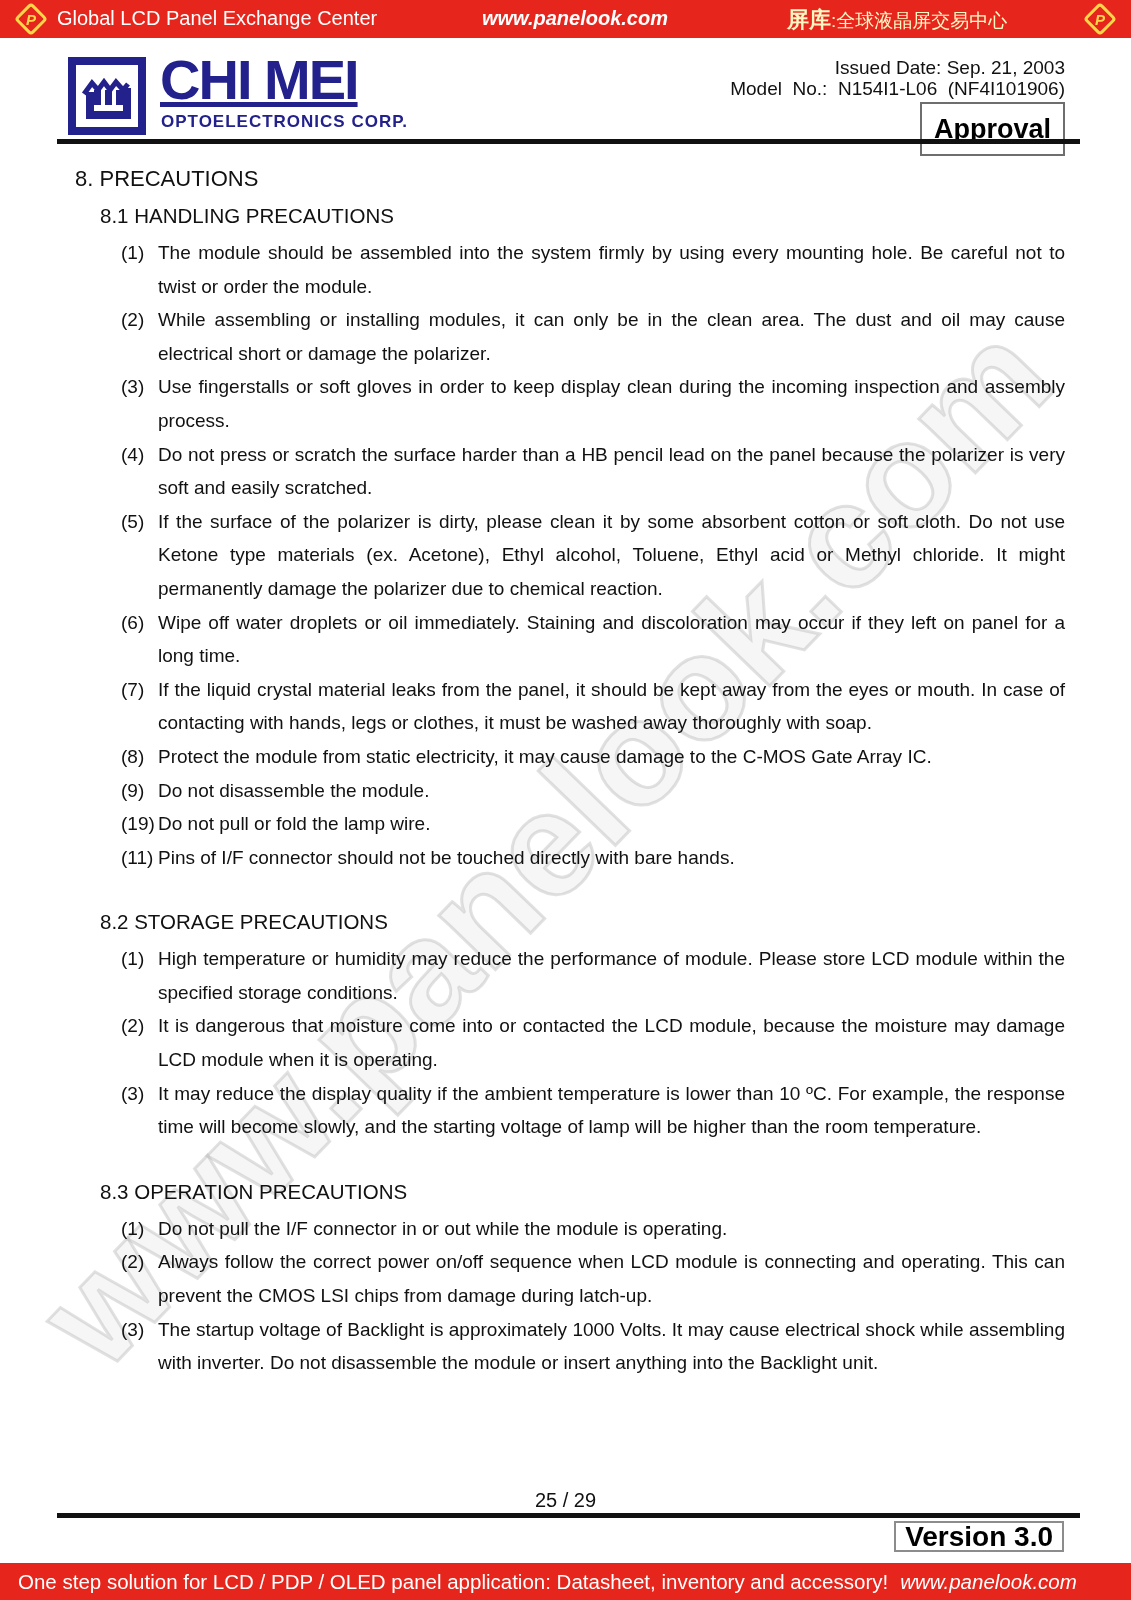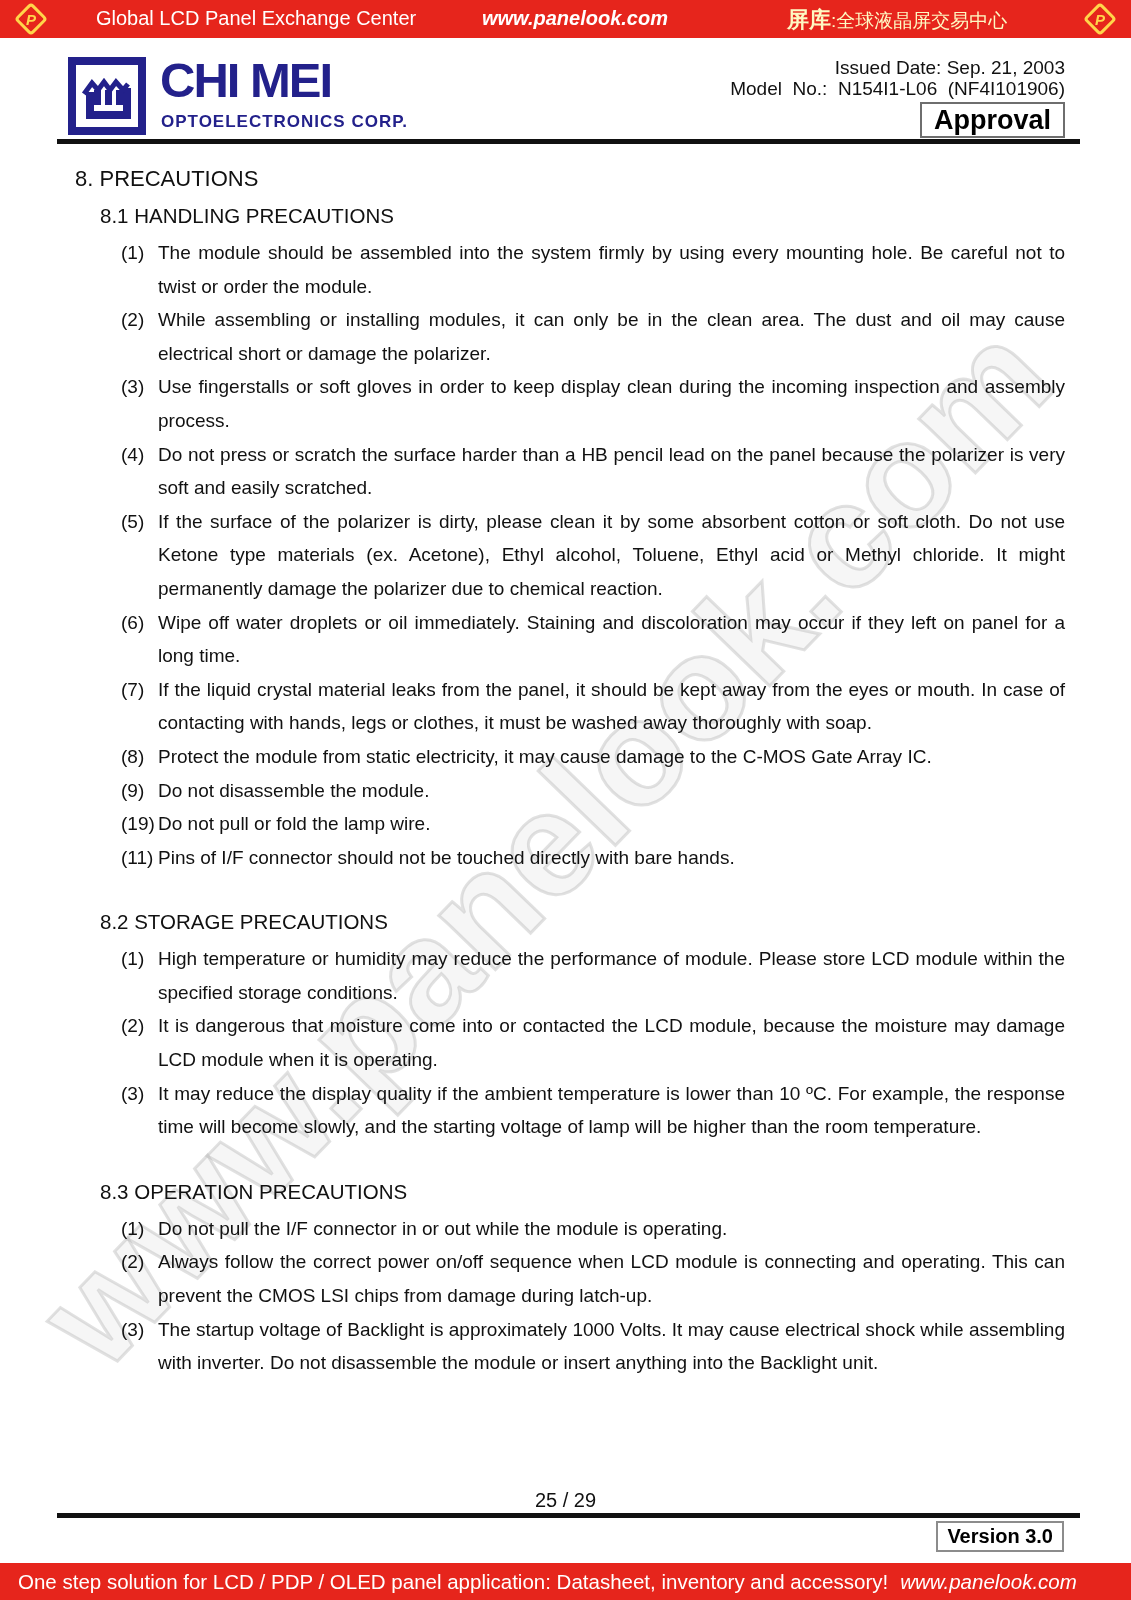--- a/index.html
+++ b/index.html
@@ -6,53 +6,53 @@
   .page{position:relative;width:1131px;height:1600px;background:#fff;overflow:hidden;
         font-family:"Liberation Sans",sans-serif;color:#111;}
   
   .top-banner{position:absolute;left:0;top:0;width:100%;height:38px;background:#E6251C;z-index:3;}
   .diamond{position:absolute;top:4px;width:30px;height:30px;}
   .diamond .dsq{position:absolute;left:3px;top:3px;right:3px;bottom:3px;transform:rotate(45deg);
                 border:3px solid #FFD54A;border-radius:4px;display:block;}
   .diamond .dp{position:absolute;left:0;top:0;width:100%;height:100%;display:flex;align-items:center;
                justify-content:center;color:#FFD54A;font-style:italic;font-weight:bold;font-size:15px;}
   .d-left{left:16px;}  .d-right{right:16px;}
-  .b-left{position:absolute;left:57px;top:7px;color:#fff;font-size:20px;margin-left:39px;}
+  .b-left{position:absolute;left:57px;top:7px;color:#fff;font-size:20px;}
   .b-center{position:absolute;left:482px;top:7px;color:#fff;font-size:20px;font-style:italic;font-weight:600;}
   .b-cn{position:absolute;left:787px;top:5px;color:#fef9c3;font-size:19px;}
   .b-cn b{font-size:22px;font-weight:bold;}
   
   .logo-mark{position:absolute;left:68px;top:57px;width:78px;height:78px;}
-  .brand{position:absolute;left:160px;top:50px;color:#23218B;font-weight:bold;font-size:49px;
-         letter-spacing:-2px;line-height:60px;}
+  .brand{position:absolute;left:160px;top:50px;color:#23218B;font-weight:bold;font-size:56px;
+         letter-spacing:-2px;line-height:60px;text-decoration:underline;}
   .brand-sub{position:absolute;left:161px;top:112px;color:#23218B;font-weight:bold;font-size:17px;
              letter-spacing:1px;}
   .hdr-right{position:absolute;right:66px;top:57px;text-align:right;font-size:19px;line-height:21px;}
   .pre{white-space:pre;}
-  .approval-box{display:inline-block;margin-top:3px;border:2px solid #6e6e6e;padding:0 12px;
+  .approval-box{display:inline-block;margin-top:3px;border:2px solid #6e6e6e;padding:9px 12px;
                 font-size:27px;font-weight:bold;line-height:32px;color:#000;background:#fff;}
   .hdr-rule{position:absolute;left:57px;top:139px;width:1023px;height:5px;background:#111;}
   
   .watermark{position:absolute;left:545px;top:845px;transform:translate(-50%,-50%) rotate(-46deg);
              font-size:148px;font-weight:bold;white-space:nowrap;z-index:0;
              color:rgba(190,190,190,0.14);-webkit-text-stroke:3px rgba(175,175,175,0.38);}
   
   .body{position:absolute;left:8px;top:160px;right:0;padding:0 66px 0 67px;z-index:1;}
   .doc-title{font-size:22px;line-height:26px;margin:6px 0 0 0;font-weight:normal;}
   .sec-h{font-size:20.5px;line-height:24px;margin:12px 0 0 25px;font-weight:normal;}
   .sec-h.gap{margin-top:36px;}
   .items{margin-top:8px;padding-left:46px;}
   .item{display:flex;font-size:19px;line-height:33.6px;}
   .item .num{flex:none;min-width:37px;}
   .item .txt{flex:1;text-align:justify;}
   
   .page-num{position:absolute;left:0;top:1489px;width:100%;text-align:center;font-size:20px;z-index:1;}
   .ftr-rule{position:absolute;left:57px;top:1513px;width:1023px;height:5px;background:#111;z-index:1;}
   .version-box{position:absolute;right:67px;top:1521px;border:2px solid #8c8c8c;padding:0 9px;
-               font-size:20px;font-weight:bold;line-height:27px;color:#000;background:#fff;z-index:1;}
+               font-size:28px;font-weight:bold;line-height:27px;color:#000;background:#fff;z-index:1;}
   .bottom-banner{position:absolute;left:0;top:1563px;width:100%;height:37px;background:#E6251C;z-index:3;
                  color:#fff;font-size:20.5px;display:flex;align-items:center;}
   .bottom-banner .bt{margin-left:18px;}
   .bottom-banner .bl{font-style:italic;margin-left:12px;}
 </style>
 </head>
 <body>
 
 <div class="page">
 

